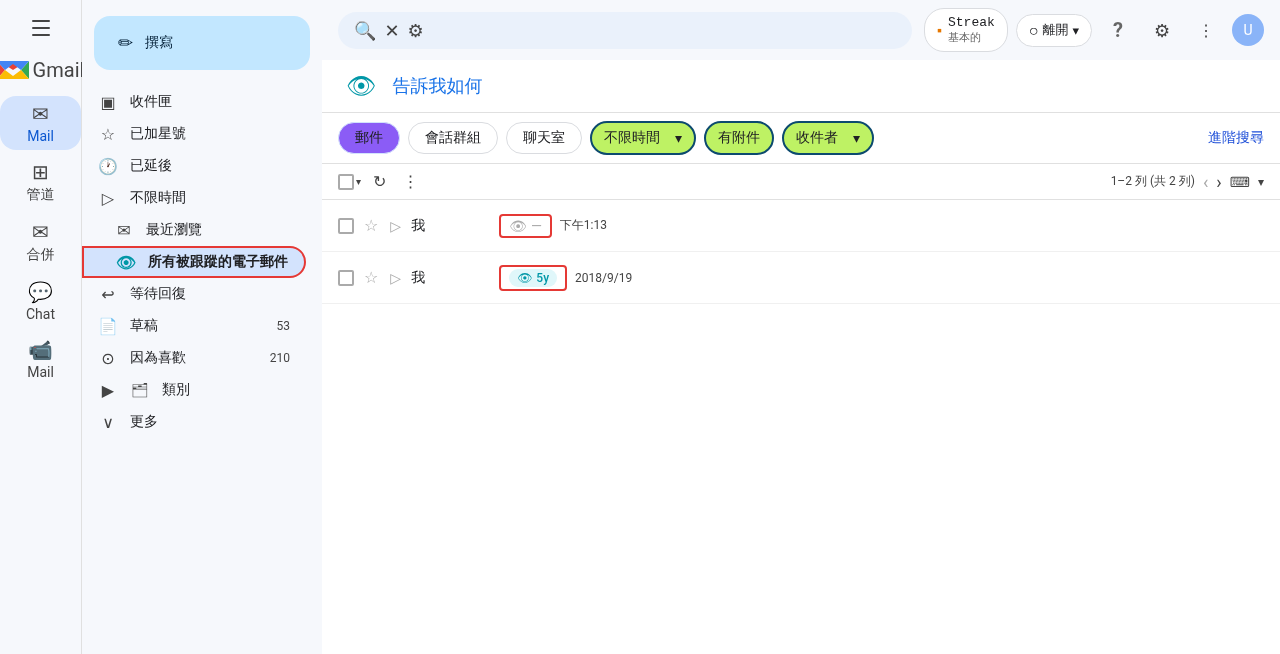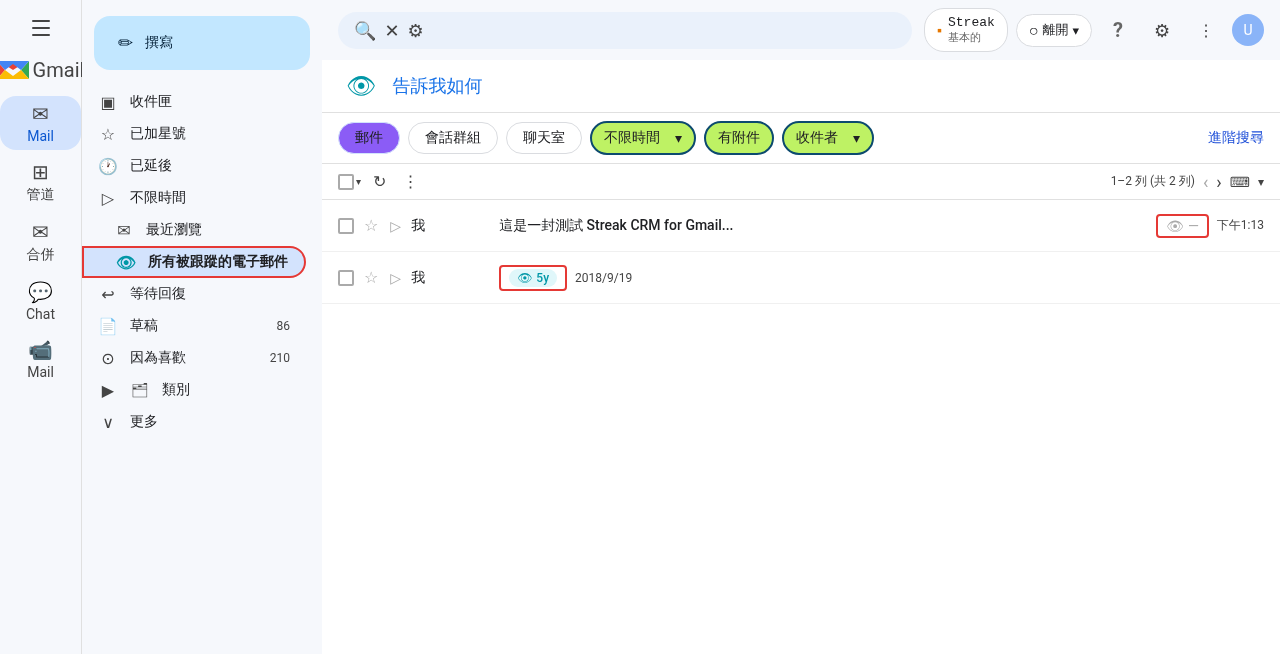--- a/index.html
+++ b/index.html
@@ -267,21 +267,21 @@
     <span class="nav-icon" style="color:#0097a7;">👁</span>
     <span class="nav-label">所有被跟蹤的電子郵件</span>
   </div>
   <div class="nav-item">
     <span class="nav-icon">↩</span>
     <span class="nav-label">等待回復</span>
   </div>
   <div class="nav-item">
     <span class="nav-icon">📄</span>
     <span class="nav-label">草稿</span>
-    <span class="nav-count">86</span>
+    <span class="nav-count">53</span>
   </div>
   <div class="nav-item">
     <span class="nav-icon">⊙</span>
     <span class="nav-label">因為喜歡</span>
     <span class="nav-count">210</span>
   </div>
   <div class="nav-item">
     <span class="nav-icon">▶</span>
     <span class="nav-icon" style="font-size:14px;">🗂</span>
     <span class="nav-label">類別</span>
@@ -368,23 +368,20 @@
     </div>
   </div>
 
   <div class="email-list">
 
     <div class="email-row">
       <div class="email-checkbox"></div>
       <span class="email-star">☆</span>
       <span class="email-forward">▷</span>
       <span class="email-sender">我</span>
-      <span class="email-subject">
-        <span class="email-subject-bold">這是一封測試 Streak CRM for Gmail...</span>
-      </span>
       <div class="email-actions">
         <div class="action-box">
           <span style="color:#aaa;font-size:14px;">👁</span>
           <span style="color:#aaa;">—</span>
         </div>
       </div>
       <span class="email-time">下午1:13</span>
     </div>
 
     <div class="email-row">

